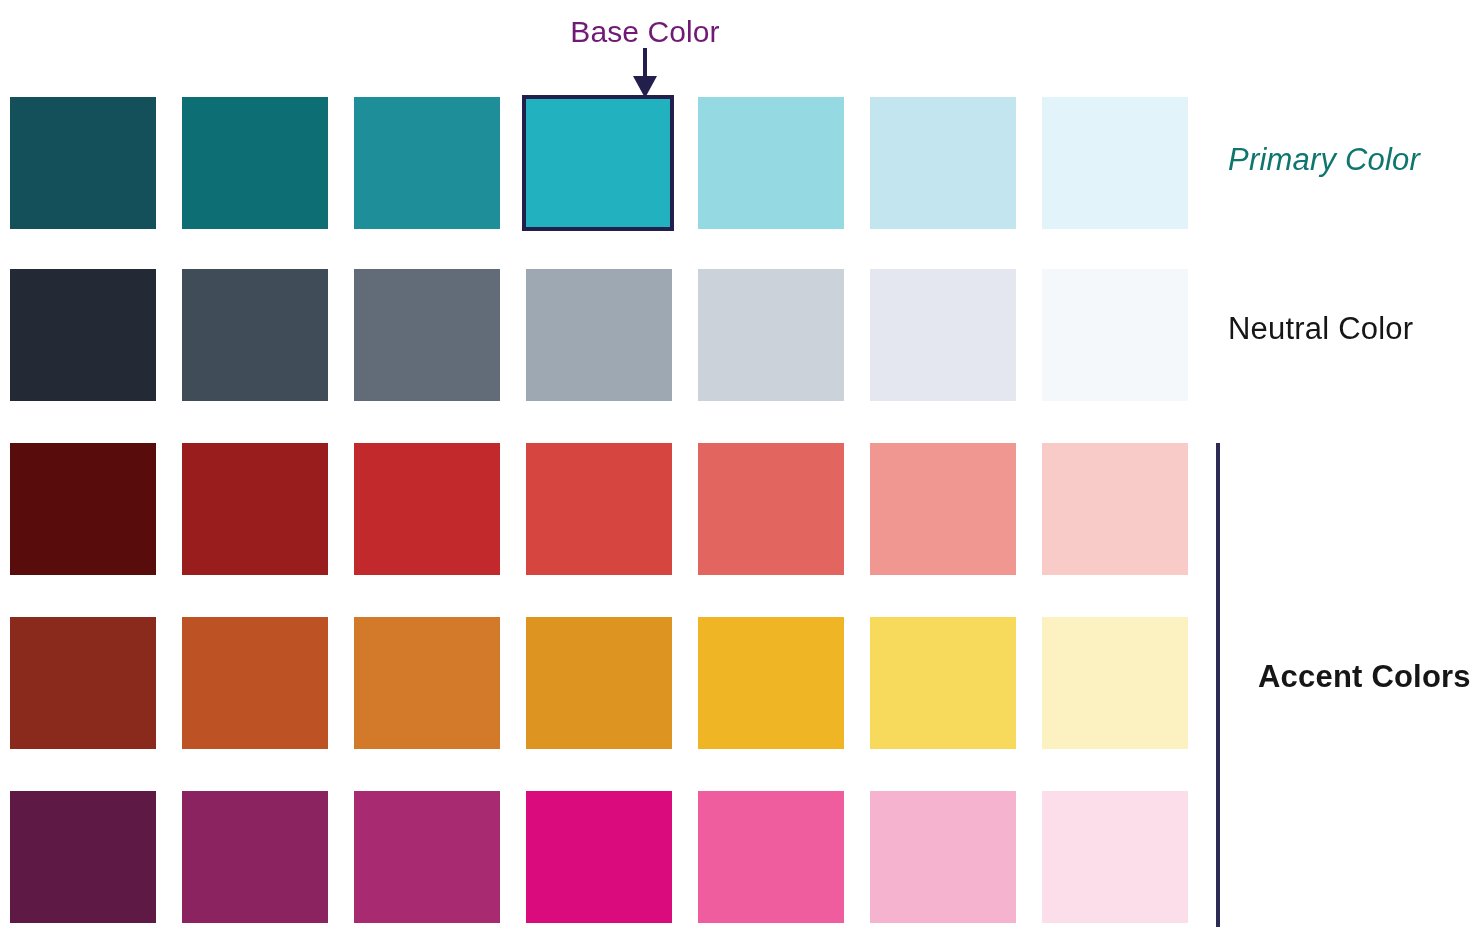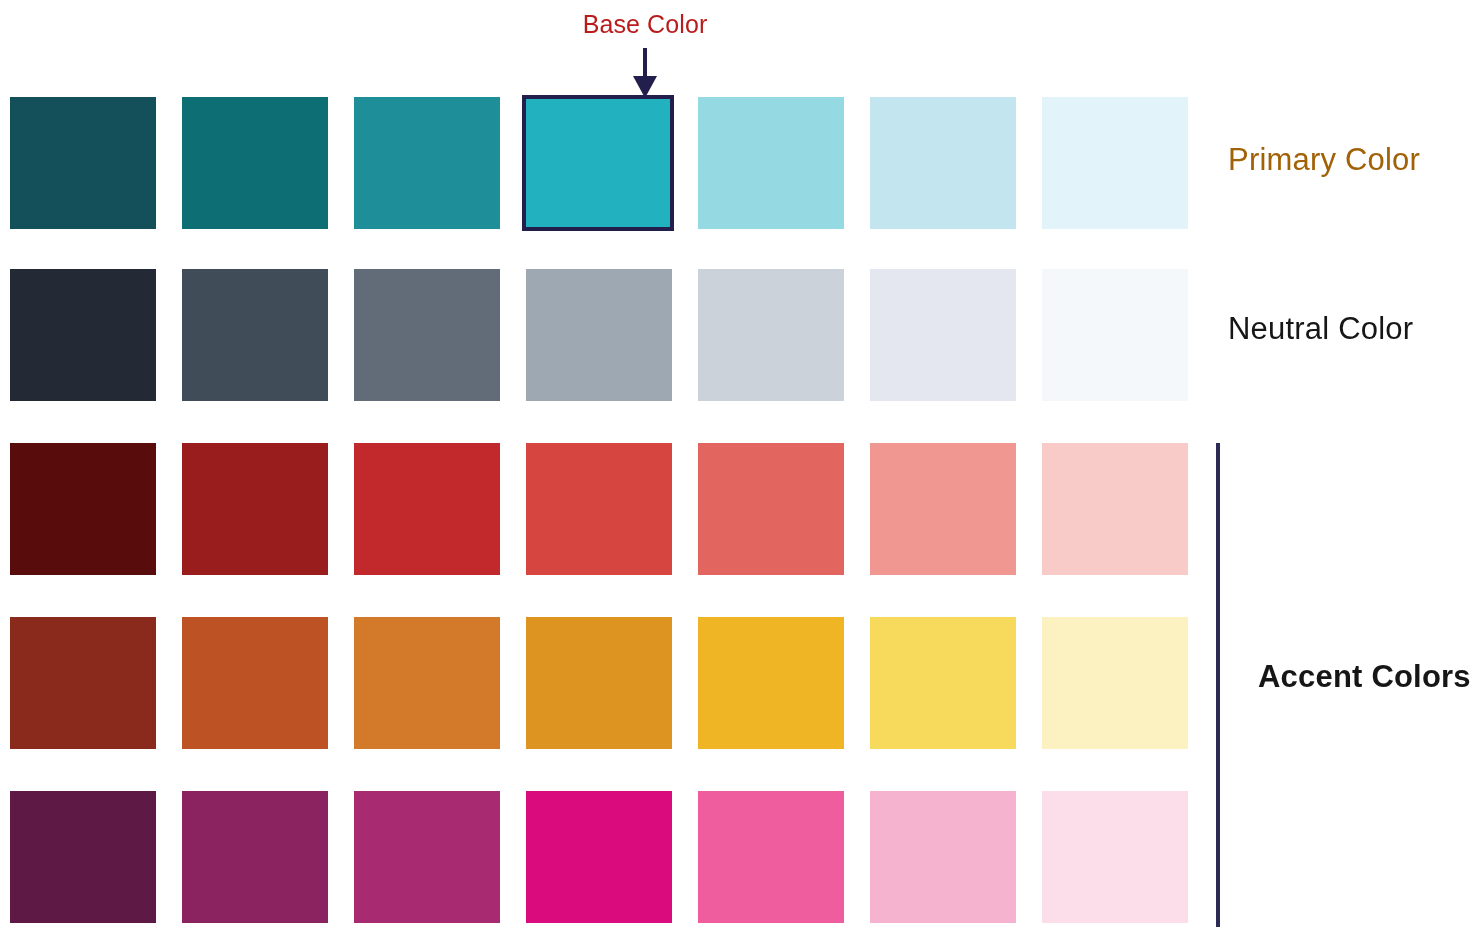--- a/index.html
+++ b/index.html
@@ -28,26 +28,26 @@
     position: absolute;
     left: 500px;
     top: 4px;
     width: 290px;
     height: 95px;
     pointer-events: none;
   }
   .callout-label {
     position: absolute;
     left: 0;
-    top: 0;
+    top: 8px;
     width: 290px;
     text-align: center;
-    font-size: 25px;
+    font-size: 30px;
     line-height: 40px;
-    color: #b91c1c;
+    color: #701a75;
     letter-spacing: 0.1px;
     white-space: nowrap;
   }
   .callout-arrow {
     position: absolute;
     left: 0;
     top: 42px;
     width: 290px;
     height: 54px;
   }
@@ -160,21 +160,21 @@
       <div class="swatch" style="left: 172px; background-color: rgb(138, 35, 96);"></div>
       <div class="swatch" style="left: 344px; background-color: rgb(168, 42, 112);"></div>
       <div class="swatch" style="left: 516px; background-color: rgb(218, 12, 125);"></div>
       <div class="swatch" style="left: 688px; background-color: rgb(240, 93, 158);"></div>
       <div class="swatch" style="left: 860px; background-color: rgb(245, 179, 207);"></div>
       <div class="swatch" style="left: 1032px; background-color: rgb(251, 222, 233);"></div>
     </div>
 
   </div>
 
-  <div class="row-label" id="label-primary" style="color: #a16207;">Primary Color</div>
+  <div class="row-label" id="label-primary" style="color: #0f766e; font-style: italic;">Primary Color</div>
 
   <div class="row-label" id="label-neutral" style="color: rgb(22, 22, 22);">Neutral Color</div>
 
   <div class="accent-bracket" style="background-color: rgb(43, 43, 85);"></div>
 
   <div class="row-label" id="label-accent" style="color: rgb(22, 22, 22); font-weight: bold;">Accent Colors</div>
 
 </div>
 
 </body></html>

